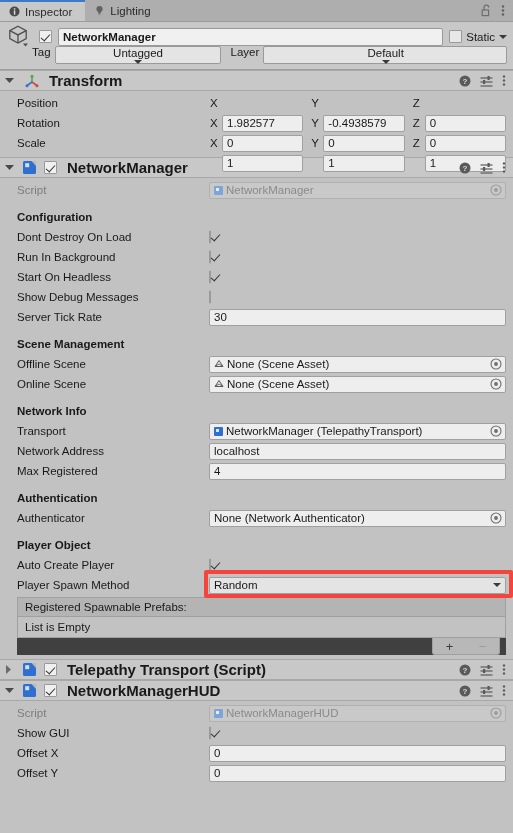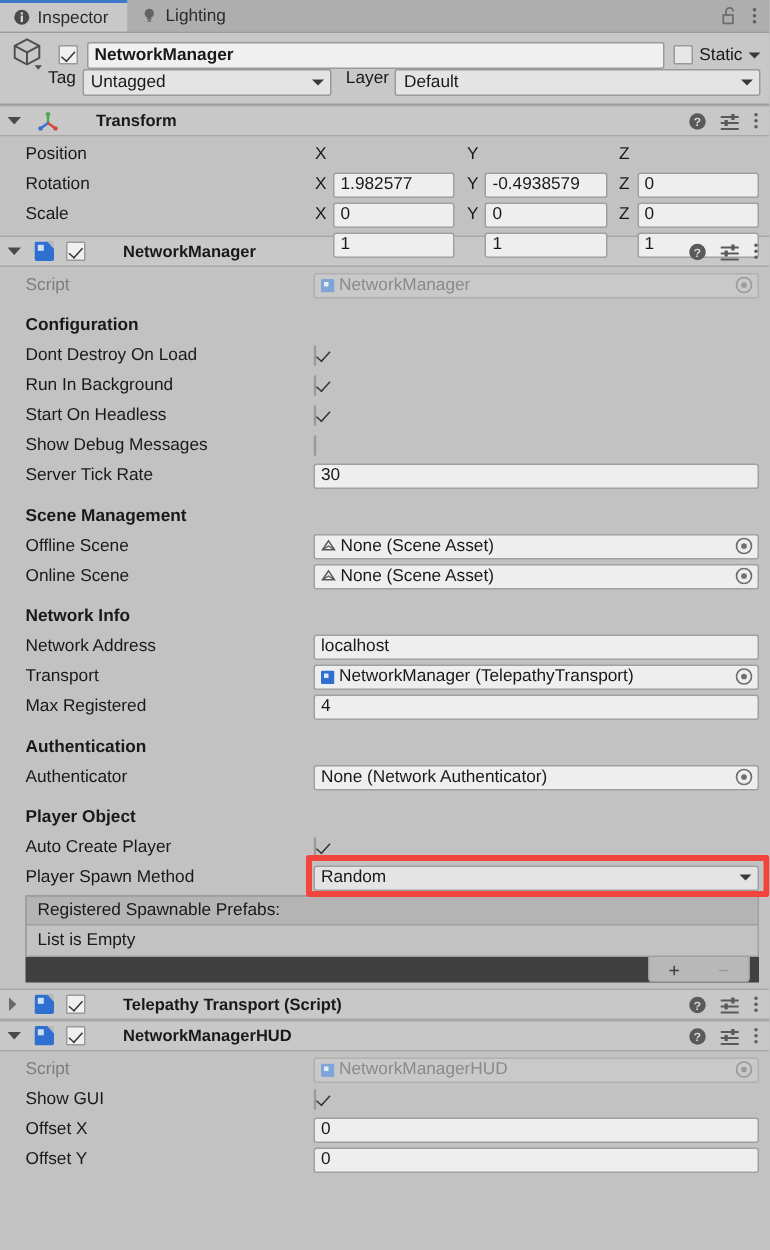--- a/index.html
+++ b/index.html
@@ -92,42 +92,43 @@
   .tag-lbl { font-size: 11.5px; padding-left: 26px; }
   .layer-lbl { font-size: 11.5px; padding-left: 6px; }
   .dropdown {
     height: 18px;
     background: #e4e4e4;
     border: 1px solid #9a9a9a;
     border-radius: 2px;
     display: flex; align-items: center; justify-content: space-between;
     padding: 0 4px 0 5px;
     font-size: 11.5px;
+    flex-direction: column;
   }
   .dropdown .caret { font-size: 8px; color: #3a3a3a; }
 
   
   .comp-header {
     height: 21px;
     background: #c8c8c8;
     display: flex; align-items: center;
     padding: 0 7px 0 5px;
     border-top: 1px solid #a8a8a8;
     border-bottom: 1px solid #a8a8a8;
     gap: 6px;
   }
   .foldout {
     width: 11px; text-align: center;
     font-size: 8px; color: #4a4a4a;
     flex: none;
   }
   .comp-title {
-    font-weight: bold; font-size: 11px;
+    font-weight: bold; font-size: 15px;
     flex: 1;
-    margin-left: 19px;
+    margin-left: 4px;
   }
   .comp-icons { display: flex; align-items: center; gap: 9px; }
 
   
   .body { background: #c2c2c2; }
   .row {
     display: flex; align-items: center;
     height: 20px;
     padding: 0 7px 0 17px;
   }
@@ -523,41 +524,41 @@
             <circle cx="6" cy="6" r="1.9" fill="#6e6e6e"></circle>
           </svg>
       </span>
     </div>
   </div>
 
   <div class="pad6"></div>
 
   <div class="section-hdr">Network Info</div>
   <div class="row">
-    <span class="lbl">Network Address</span>
-    <div class="field">
-      <span class="ftext">localhost</span>
-    </div>
-  </div>
-  <div class="row">
     <span class="lbl">Transport</span>
     <div class="field">
       <span class="ico" style="margin-right:3px">
         <svg width="9" height="9" viewBox="0 0 9 9">
             <rect width="9" height="9" rx="1" fill="#2f6fd0"></rect>
             <rect x="2" y="2" width="3" height="3" fill="#dbe8f8"></rect>
           </svg>
       </span>
       <span class="ftext">NetworkManager (TelepathyTransport)</span>
       <span class="picker ico">
         <svg width="12" height="12" viewBox="0 0 12 12">
             <circle cx="6" cy="6" r="5" fill="none" stroke="#6e6e6e" stroke-width="1.1"></circle>
             <circle cx="6" cy="6" r="1.9" fill="#6e6e6e"></circle>
           </svg>
       </span>
+    </div>
+  </div>
+  <div class="row">
+    <span class="lbl">Network Address</span>
+    <div class="field">
+      <span class="ftext">localhost</span>
     </div>
   </div>
   <div class="row">
     <span class="lbl">Max Registered</span>
     <div class="field">
       <span class="ftext">4</span>
     </div>
   </div>
 
   <div class="pad6"></div>

